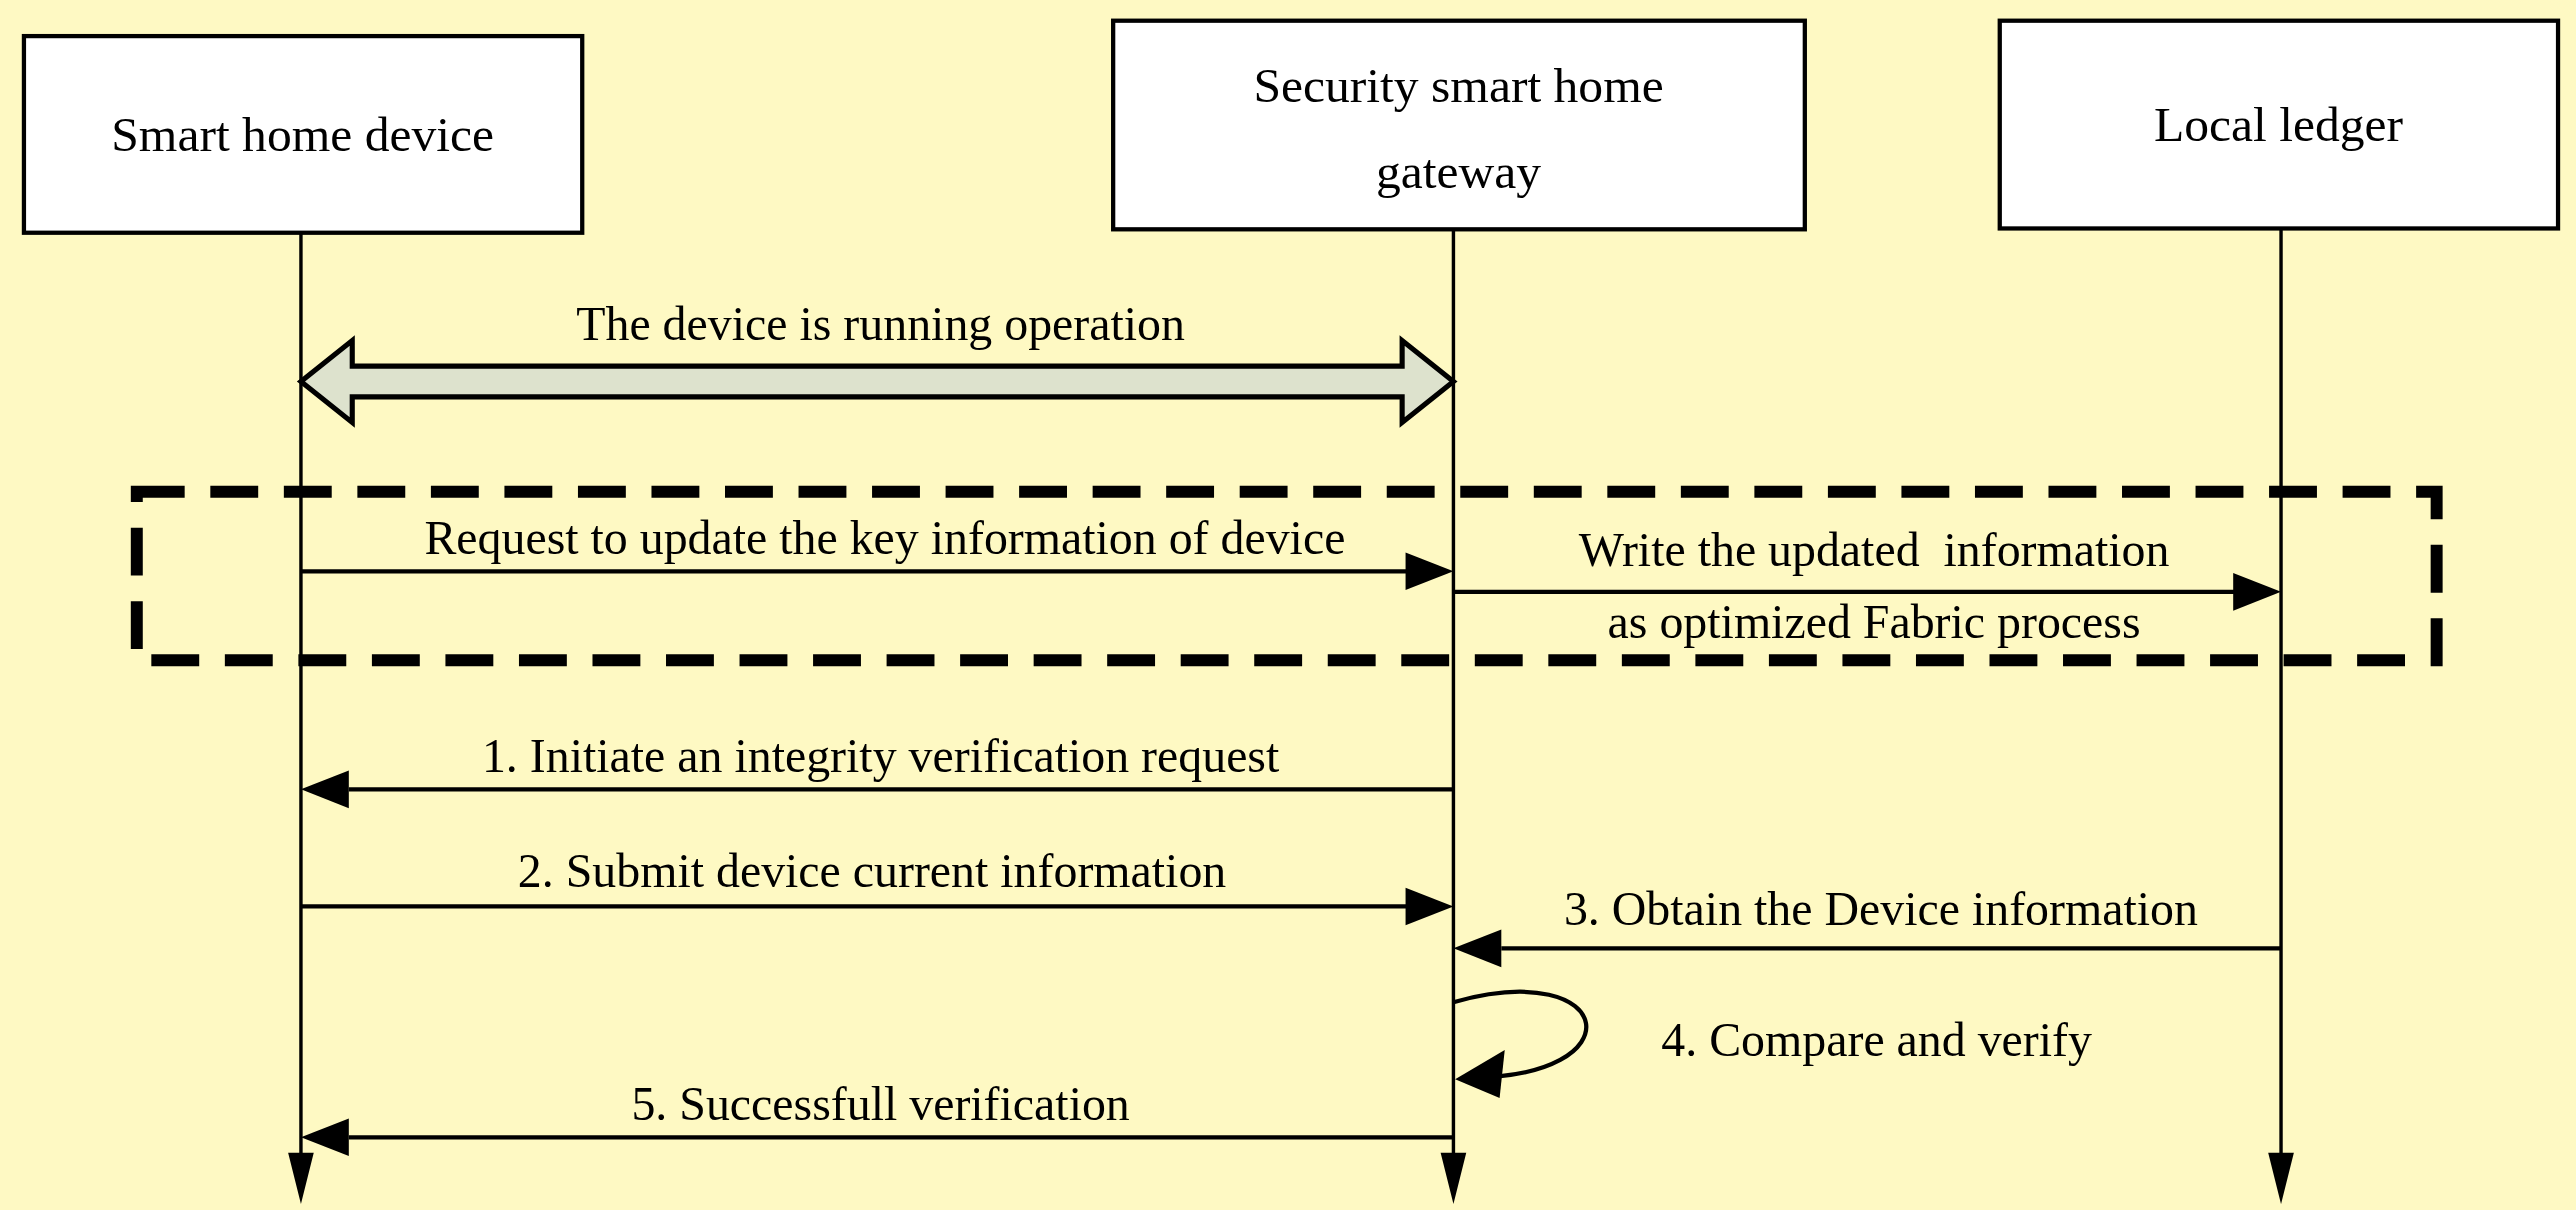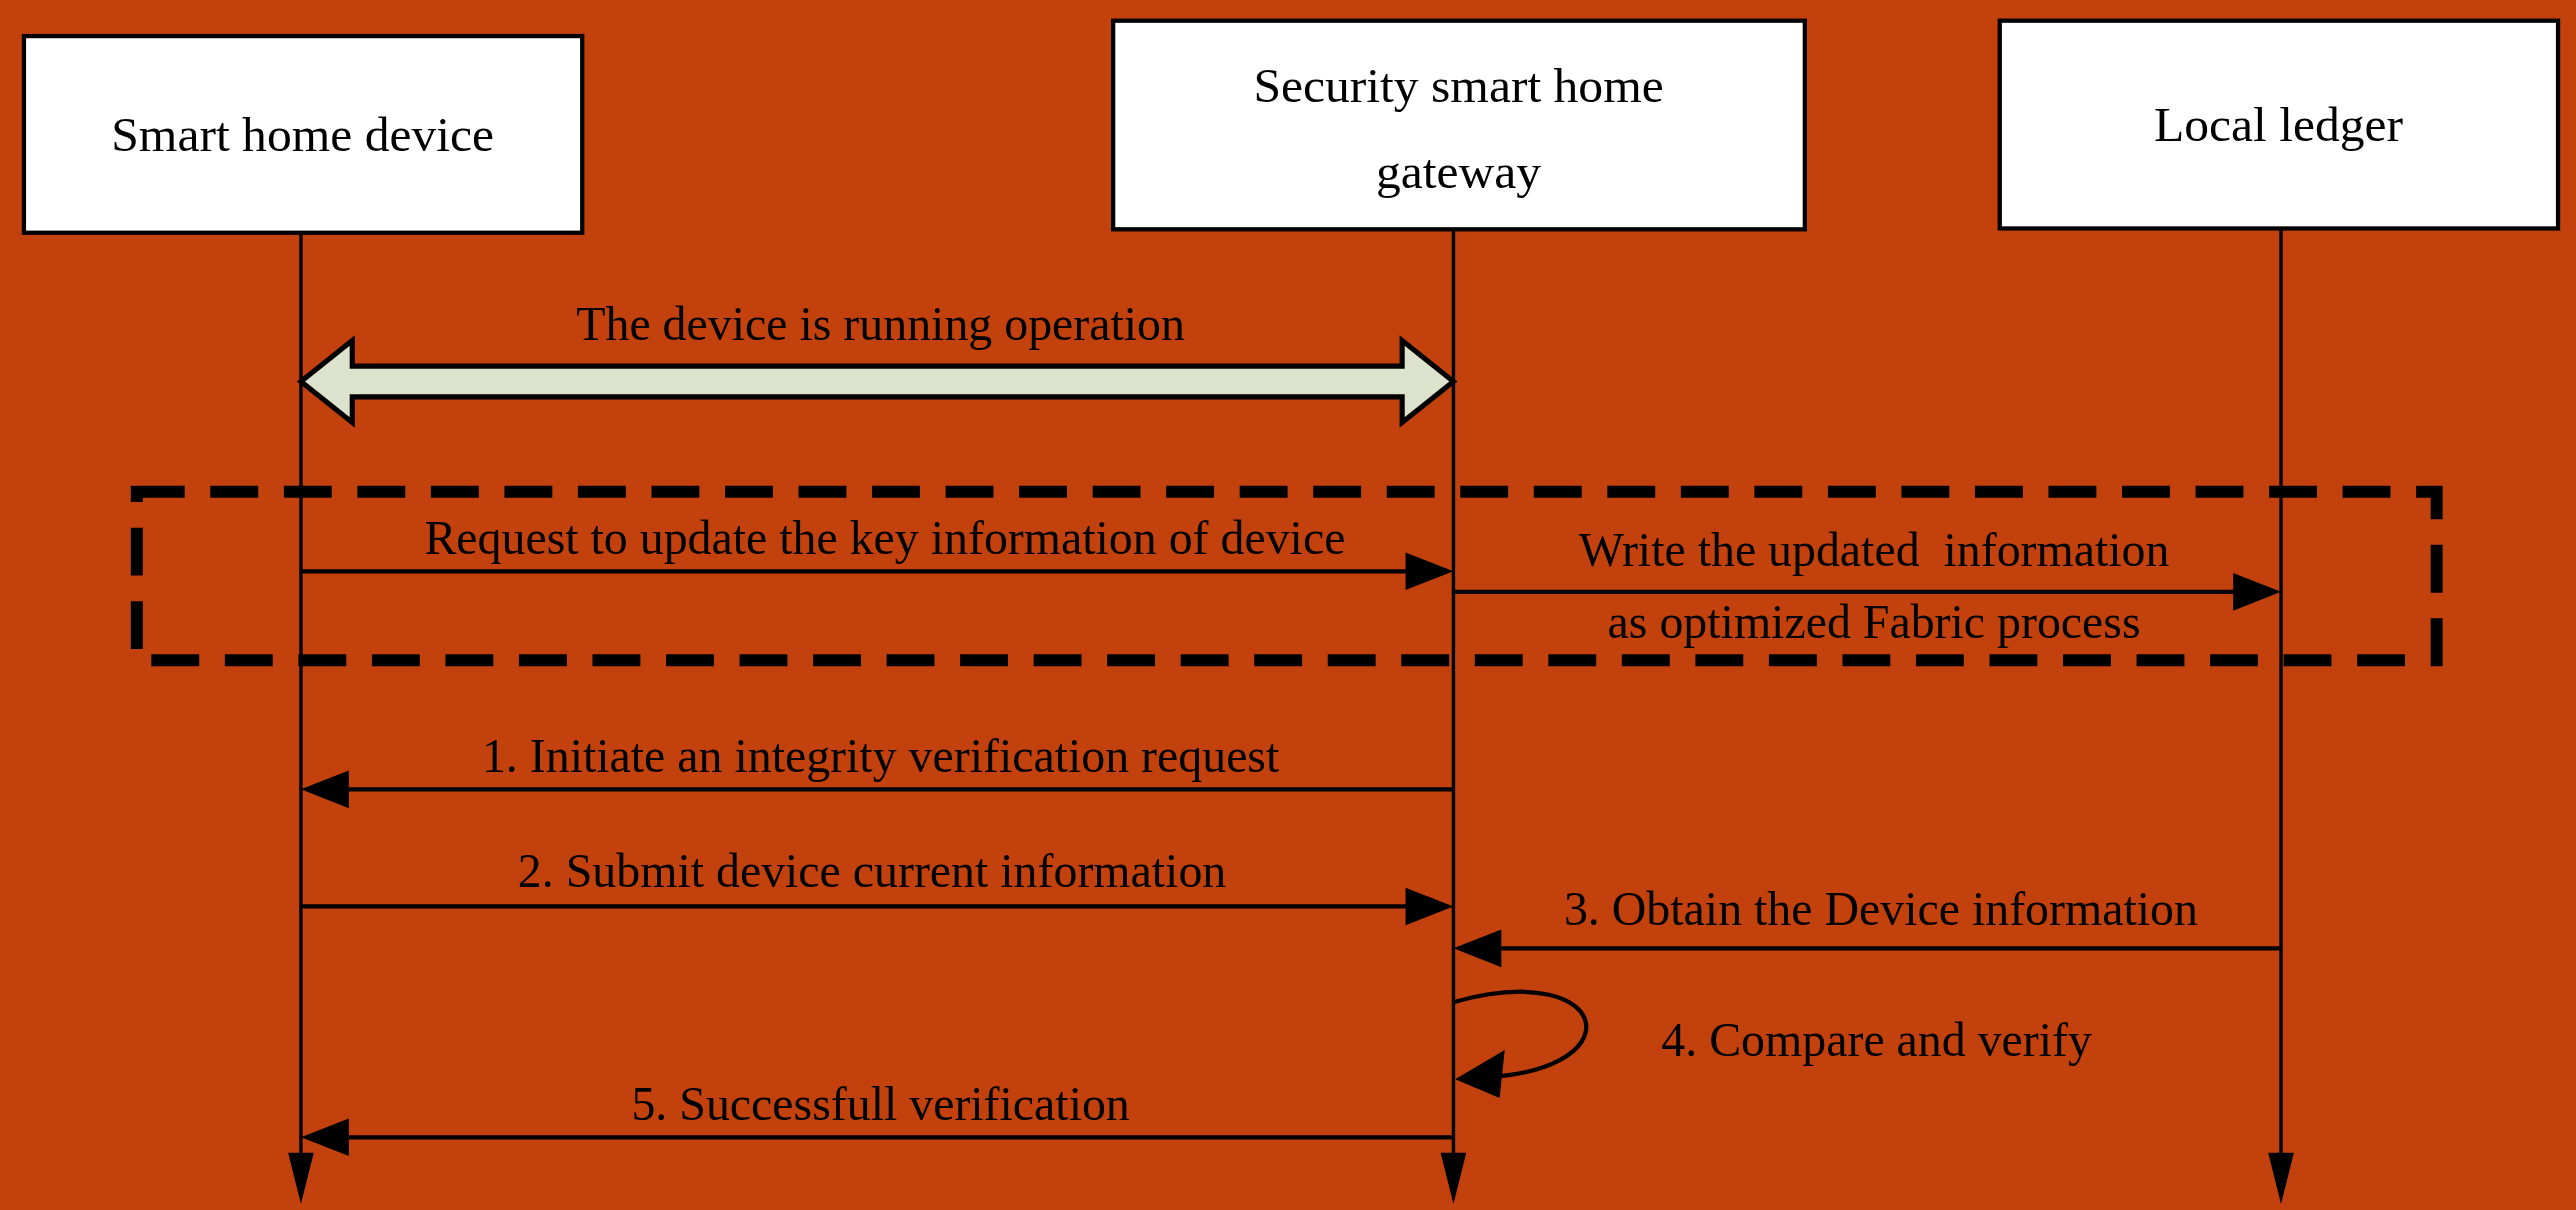--- a/index.html
+++ b/index.html
@@ -4,21 +4,21 @@
 <style>
   html, body {
     margin: 0;
     padding: 0;
     background: #ffffff;
   }
   .stage {
     position: relative;
     width: 2576px;
     height: 1211px;
-    background: #c2410c;
+    background: #fef9c3;
     overflow: hidden;
   }
   svg { display: block; }
   svg text {
     font-family: "Liberation Serif", "DejaVu Serif", serif;
     fill: #000000;
     text-anchor: middle;
     white-space: pre;
   }
   .msg-label  { font-size: 56px; }

